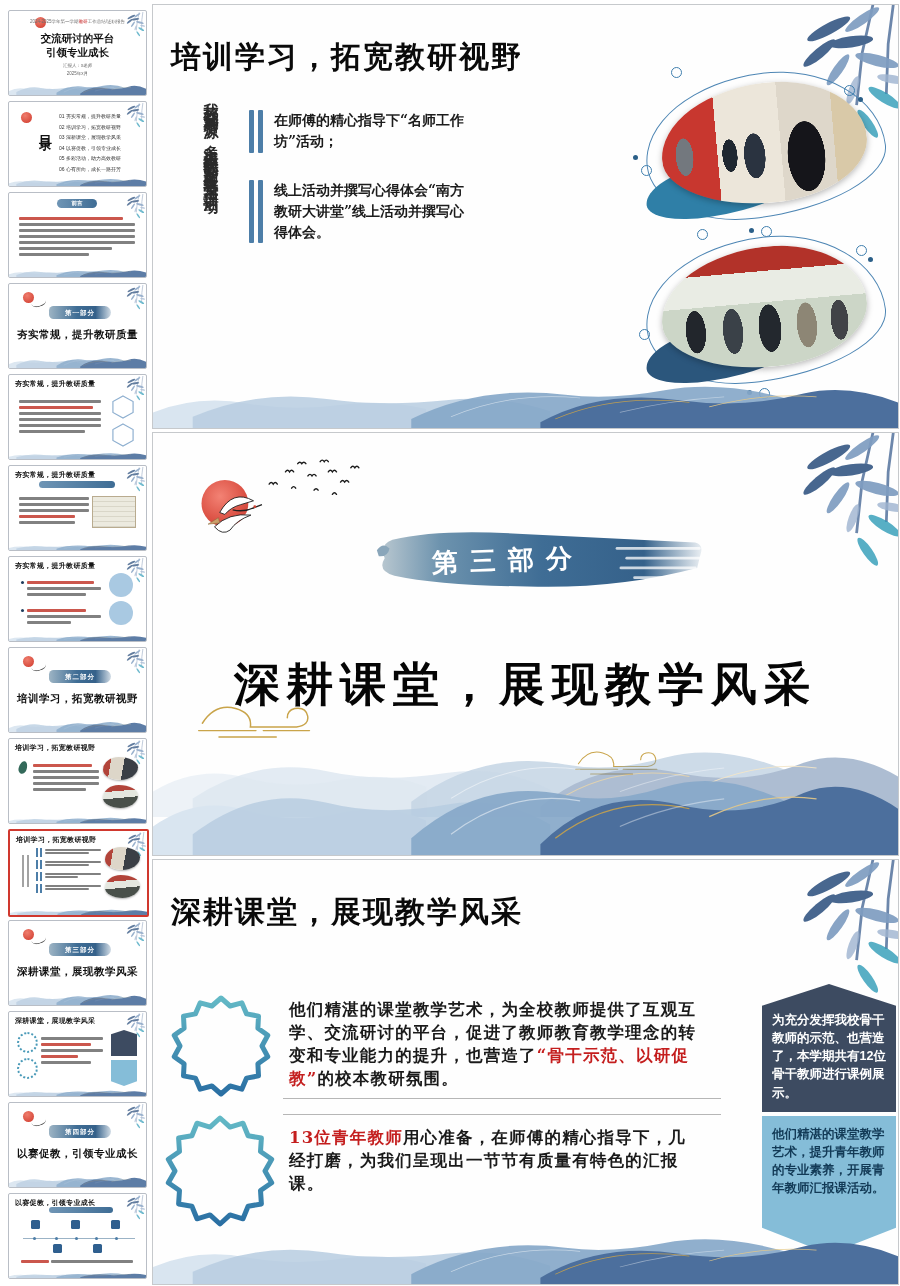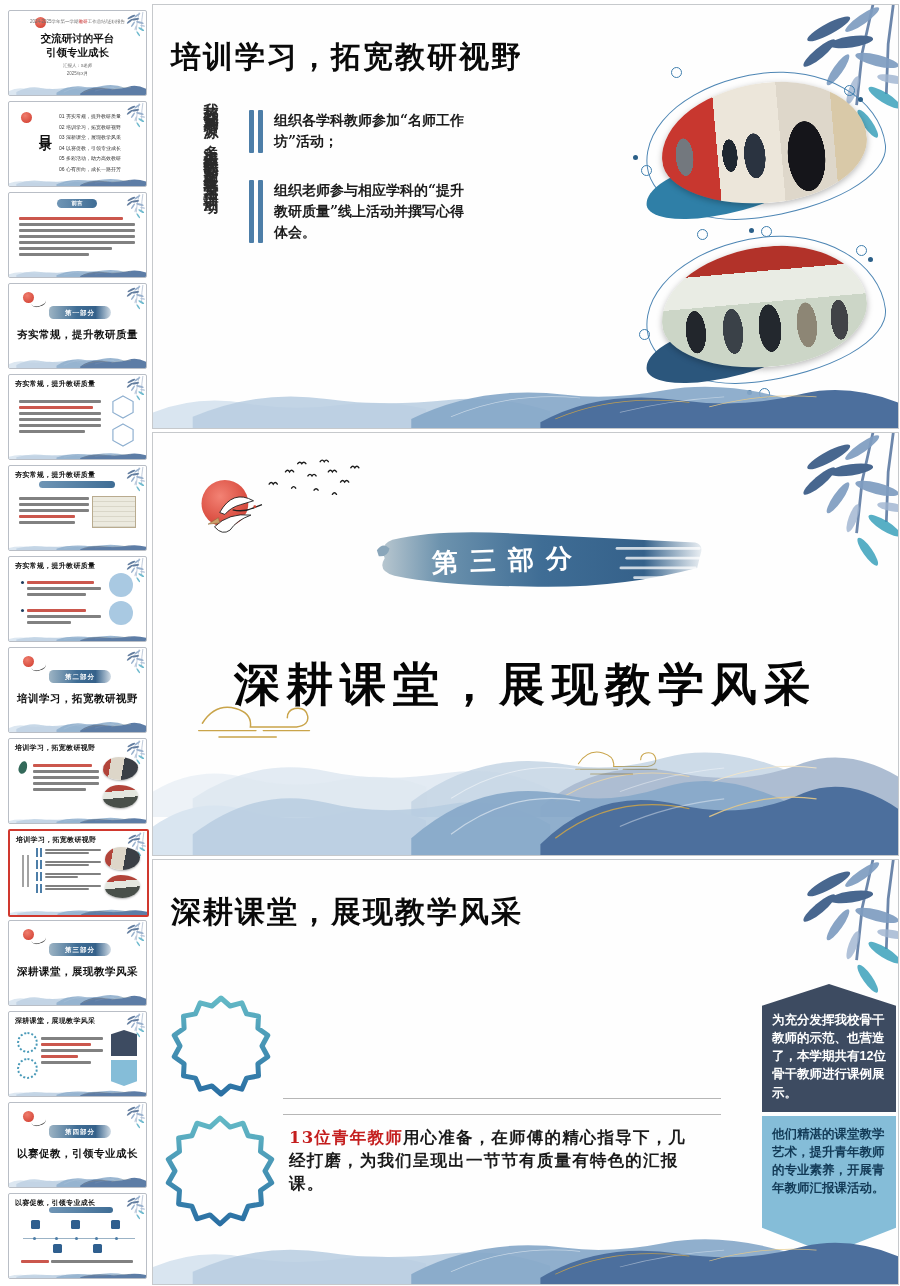--- a/index.html
+++ b/index.html
@@ -551,28 +551,28 @@
           <span class="bars">
               <i></i>
               <i></i>
             </span>
         </div>
         <div class="bullet">
           <span class="bars">
               <i></i>
               <i></i>
             </span>
-          <p class="cal">组织各学科教师参加“名师工作坊”活动；</p>
+          <p class="cal">在师傅的精心指导下“名师工作坊”活动；</p>
         </div>
         <div class="bullet">
           <span class="bars">
               <i></i>
               <i></i>
             </span>
-          <p class="cal">组织老师参与相应学科的“提升教研质量”线上活动并撰写心得体会。</p>
+          <p class="cal">线上活动并撰写心得体会“南方教研大讲堂”线上活动并撰写心得体会。</p>
         </div>
       </div>
 
       <div class="pg" id="pg1">
         <span class="ring"></span>
         <span class="blobfill"></span>
         <span class="photo"></span>
         <span class="dotO" style="left:34px;top:-2px"></span>
         <span class="dotO" style="right:34px;top:16px"></span>
         <span class="dotF" style="right:26px;top:28px"></span>
@@ -639,20 +639,23 @@
           <use href="#bamboo"></use>
         </svg>
 
       <svg class="scallop" id="sc1" viewBox="0 0 104 104">
         <polygon fill="none" stroke="url(#scalG)" stroke-width="5" stroke-linejoin="round" points="52.0,4.0 61.1,12.0 72.8,8.8 77.6,19.9 89.5,22.1 88.9,34.2 98.8,41.3 93.0,52.0 98.8,62.7 88.9,69.8 89.5,81.9 77.6,84.1 72.8,95.2 61.1,92.0 52.0,100.0 42.9,92.0 31.2,95.2 26.4,84.1 14.5,81.9 15.1,69.8 5.2,62.7 11.0,52.0 5.2,41.3 15.1,34.2 14.5,22.1 26.4,19.9 31.2,8.8 42.9,12.0"></polygon>
       </svg>
       <svg class="scallop" id="sc2" viewBox="0 0 114 114">
         <polygon fill="none" stroke="url(#scalG)" stroke-width="5" stroke-linejoin="round" points="57.0,4.0 67.0,13.1 80.0,9.2 85.1,21.8 98.4,24.0 97.5,37.5 108.7,45.2 102.0,57.0 108.7,68.8 97.5,76.5 98.4,90.0 85.1,92.2 80.0,104.8 67.0,100.9 57.0,110.0 47.0,100.9 34.0,104.8 28.9,92.2 15.6,90.0 16.5,76.5 5.3,68.8 12.0,57.0 5.3,45.2 16.5,37.5 15.6,24.0 28.9,21.8 34.0,9.2 47.0,13.1"></polygon>
       </svg>
 
+      <p class="para cal" id="para1">
+        <span>他们精湛的课堂教学艺术，为全校教师提供了互观互学、交流研讨的平台，促进了教师教育教学理念的转变和专业能力的提升，也营造了</span><span class="red">“骨干示范、以研促教”</span><span>的校本教研氛围。</span>
+      </p>
       <div class="divider" id="dv1"></div>
       <div class="divider" id="dv2"></div>
       <p class="para cal" id="para2">
         <span class="red">13位青年教师</span><span>用心准备，在师傅的精心指导下，几经打磨，为我们呈现出一节节有质量有特色的汇报课。</span>
       </p>
 
       <div class="boxD">为充分发挥我校骨干教师的示范、也营造了，本学期共有12位骨干教师进行课例展示。</div>
       <div class="boxL">他们精湛的课堂教学艺术，提升青年教师的专业素养，开展青年教师汇报课活动。</div>
 
       <svg class="mtns" style="height:78px" preserveAspectRatio="none">

